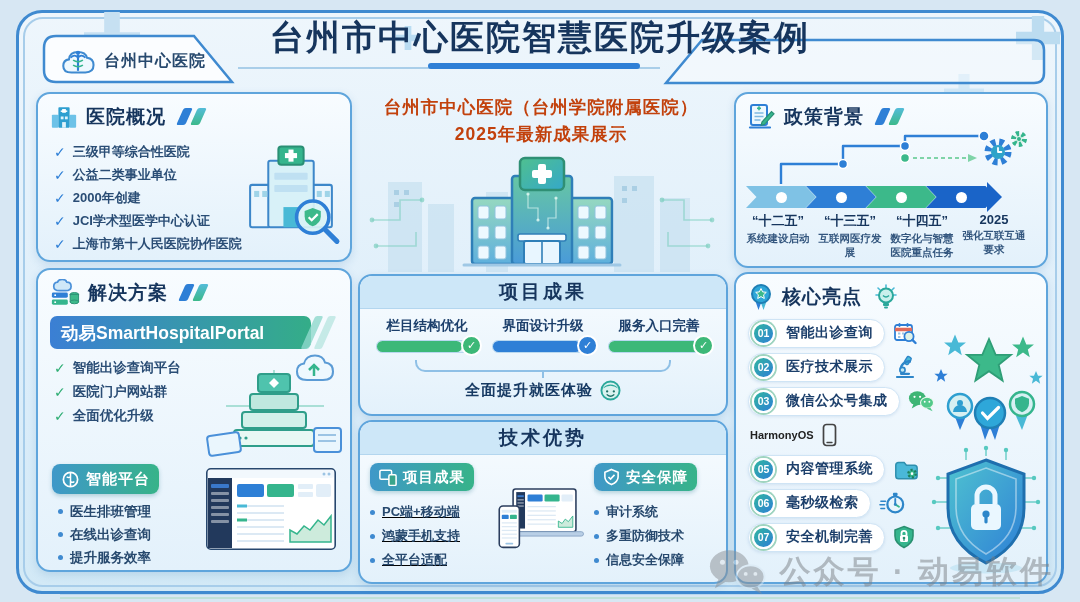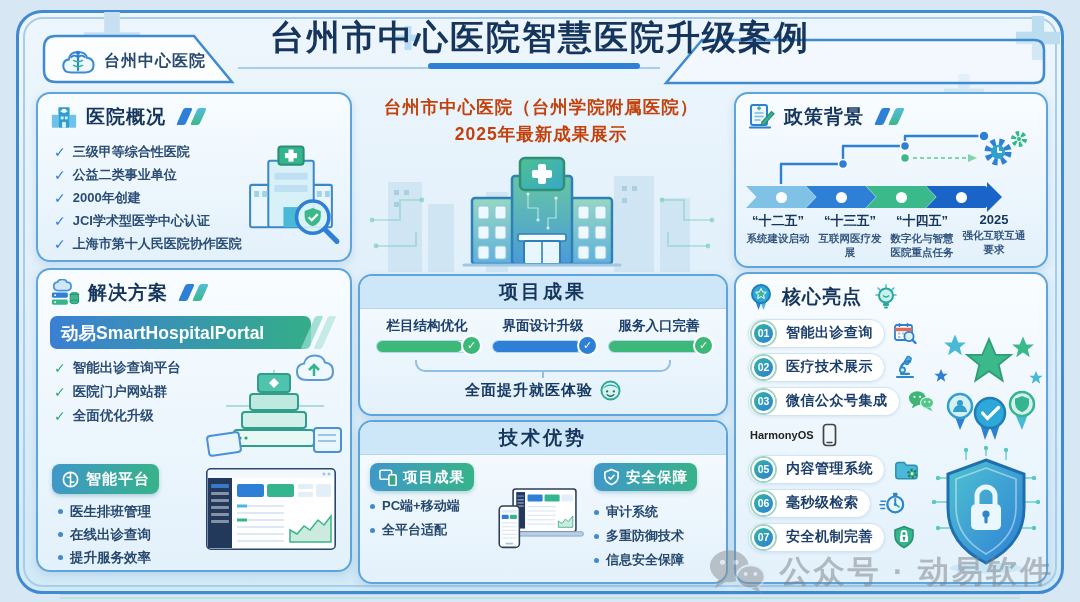--- a/index.html
+++ b/index.html
@@ -431,24 +431,28 @@
   <div class="band">技术优势</div>
   <div class="tech-body">
     <div class="tech-col">
       <div class="pill tech-pill">
         <svg width="18" height="18" viewBox="0 0 20 20">
           <rect x="1" y="2.5" width="13" height="10" rx="1.5" fill="none" stroke="#fff" stroke-width="1.7"></rect>
           <rect x="11" y="7.5" width="8" height="12" rx="1.5" fill="#3aa58b" stroke="#fff" stroke-width="1.7"></rect>
         </svg>
         <span>项目成果</span>
       </div>
-      <div style="margin-top:3px;">
+      <div style="margin-top:9px;text-decoration:underline;">
         <div class="bul">
             <span class="dotm"></span>
             <span>PC端+移动端</span>
+          </div>
+        <div class="bul">
+            <span class="dotm"></span>
+            <span>鸿蒙手机支持</span>
           </div>
         <div class="bul">
             <span class="dotm"></span>
             <span>全平台适配</span>
           </div>
       </div>
     </div>
     <svg width="120" height="104" viewBox="0 0 140 108" style="margin-top:6px;">
       <rect x="24" y="3" width="100" height="68" rx="4" fill="#fff" stroke="#2b3e5e" stroke-width="2.5"></rect>
       <rect x="29" y="8" width="14" height="58" fill="#22395c"></rect>

